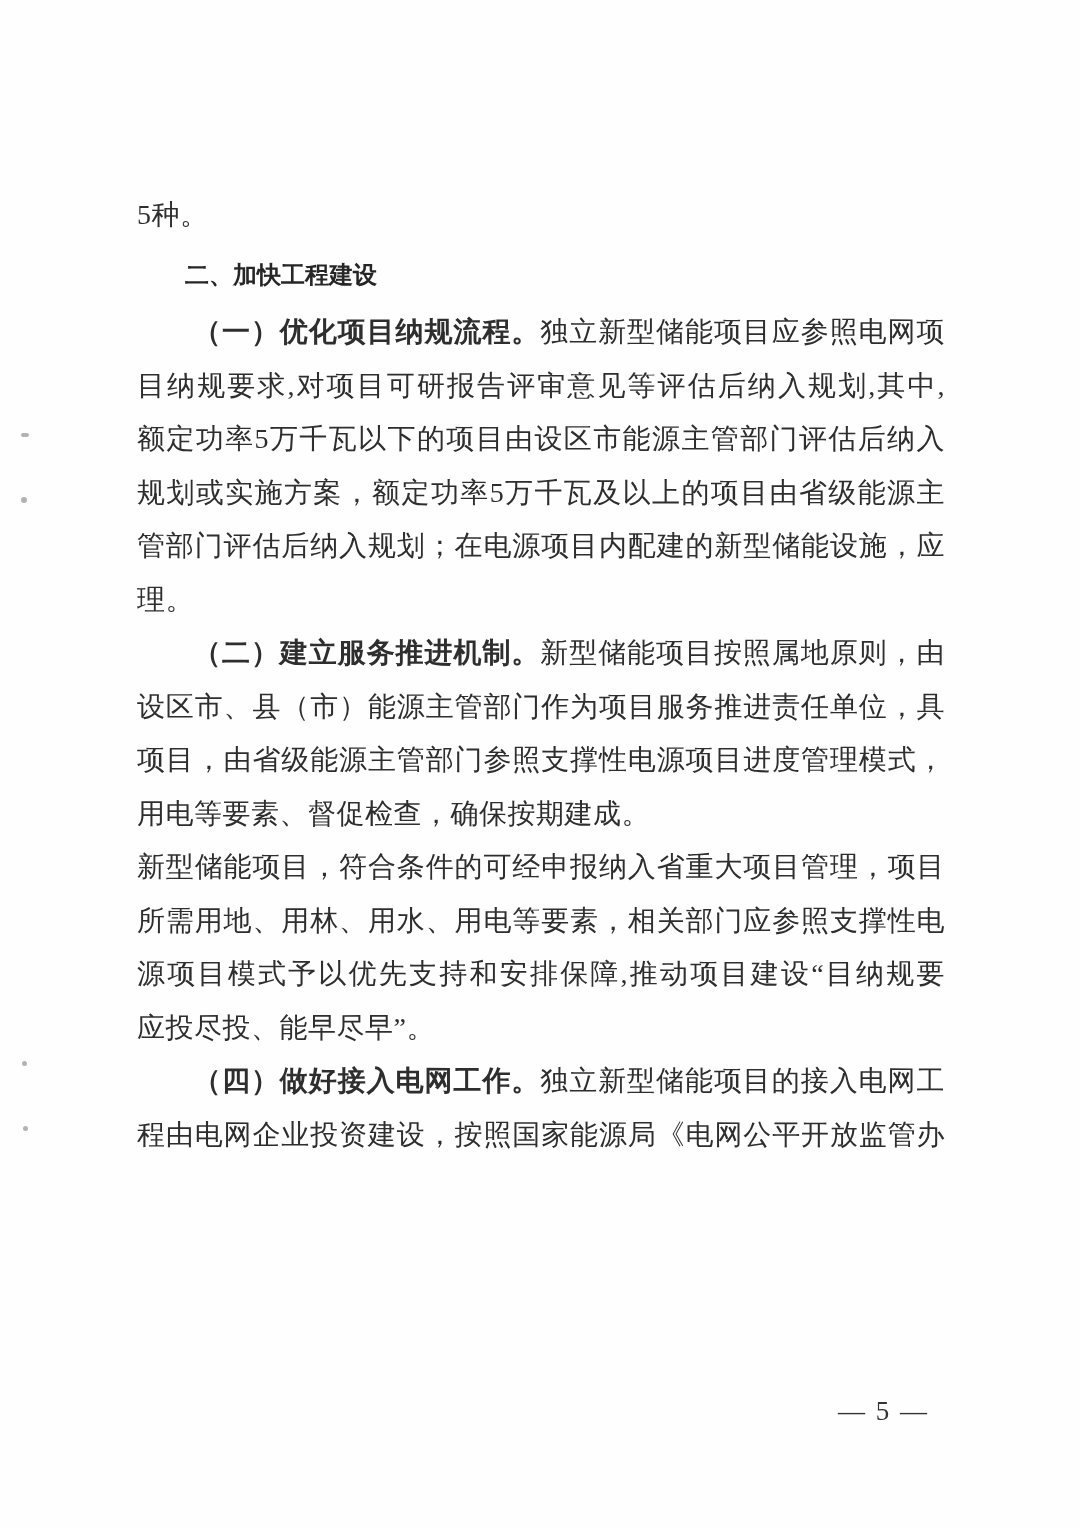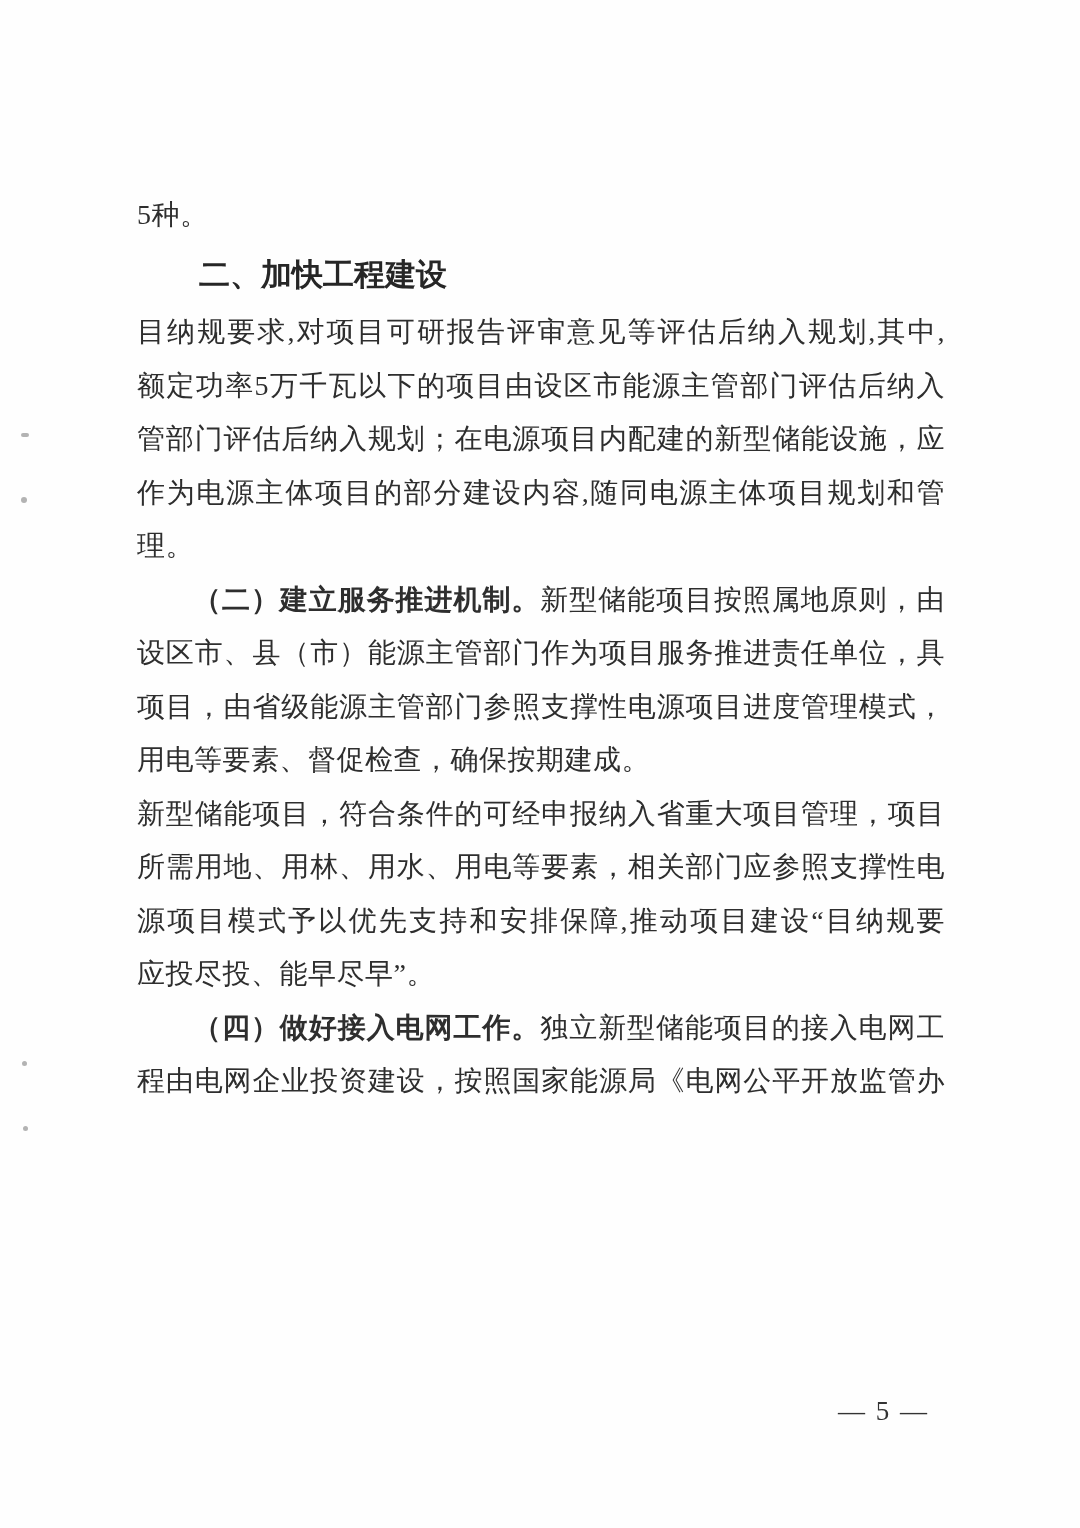--- a/index.html
+++ b/index.html
@@ -36,21 +36,21 @@
   }
   .line.indent {
     text-indent: 2em;
   }
   .lead {
     font-weight: 700;
   }
   .heading {
     font-family: "Liberation Sans", "DejaVu Sans", sans-serif;
     font-weight: 700;
-    font-size: 31px;
+    font-size: 24px;
     line-height: 53.5px;
     height: 53.5px;
     margin: 6px 0 4px 0;
     text-indent: 2em;
     text-align: left;
     text-align-last: left;
     color: #262626;
   }
   .page-number {
     position: absolute;
@@ -76,24 +76,25 @@
 <body>
 
 <div class="page">
 
   <div class="textblock">
 
     <div class="line end">5种。</div>
 
     <h2 class="heading">二、加快工程建设</h2>
 
+    <div class="line indent"><span class="lead">（一）优化项目纳规流程。</span><span>独立新型储能项目应参照电网项</span></div>
     <div class="line">目纳规要求,对项目可研报告评审意见等评估后纳入规划,其中,</div>
     <div class="line">额定功率5万千瓦以下的项目由设区市能源主管部门评估后纳入</div>
+    <div class="line">规划或实施方案，额定功率5万千瓦及以上的项目由省级能源主</div>
     <div class="line">管部门评估后纳入规划；在电源项目内配建的新型储能设施，应</div>
-    <div class="line">作为电源主体项目的部分建设内容,随同电源主体项目规划和管</div>
     <div class="line end">理。</div>
 
     <div class="line indent"><span class="lead">（二）建立服务推进机制。</span><span>新型储能项目按照属地原则，由</span></div>
     <div class="line">设区市、县（市）能源主管部门作为项目服务推进责任单位，具</div>
     <div class="line">项目，由省级能源主管部门参照支撑性电源项目进度管理模式，</div>
     <div class="line end">用电等要素、督促检查，确保按期建成。</div>
 
     <div class="line">新型储能项目，符合条件的可经申报纳入省重大项目管理，项目</div>
     <div class="line">所需用地、用林、用水、用电等要素，相关部门应参照支撑性电</div>
     <div class="line">源项目模式予以优先支持和安排保障,推动项目建设“目纳规要求、</div>

